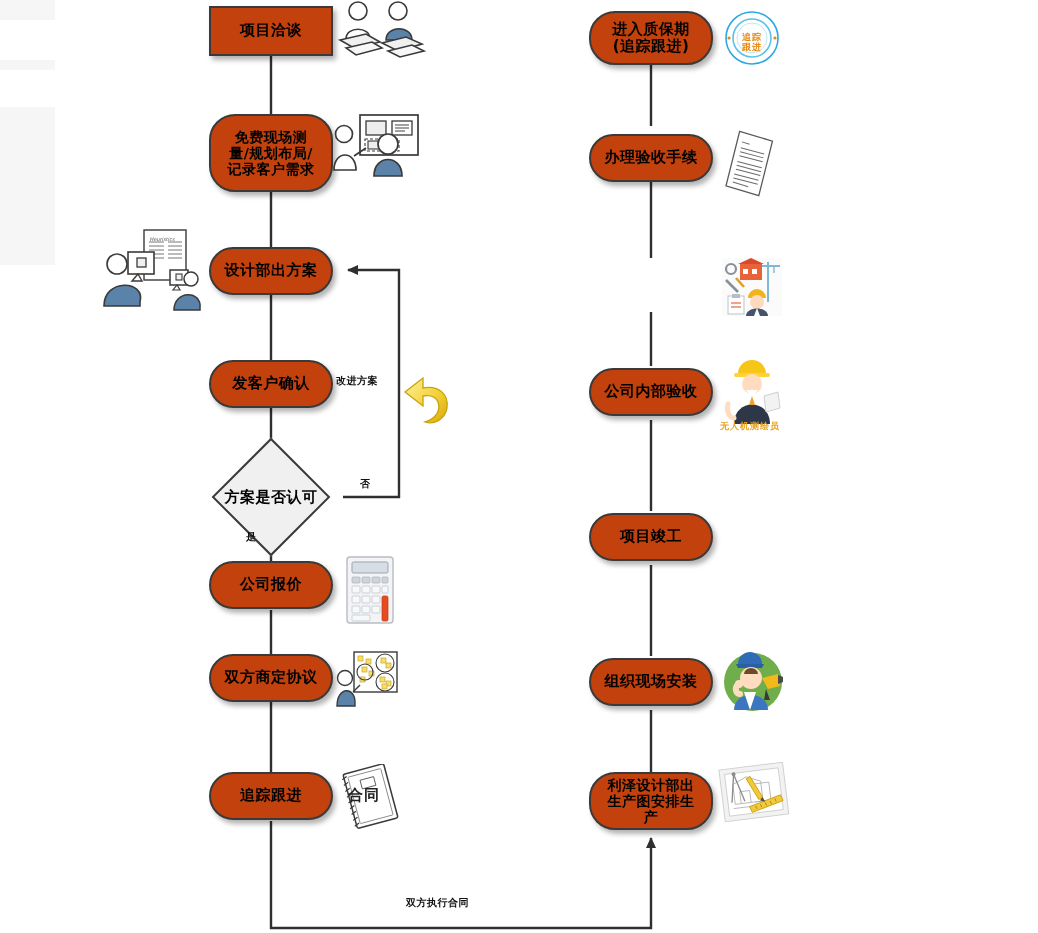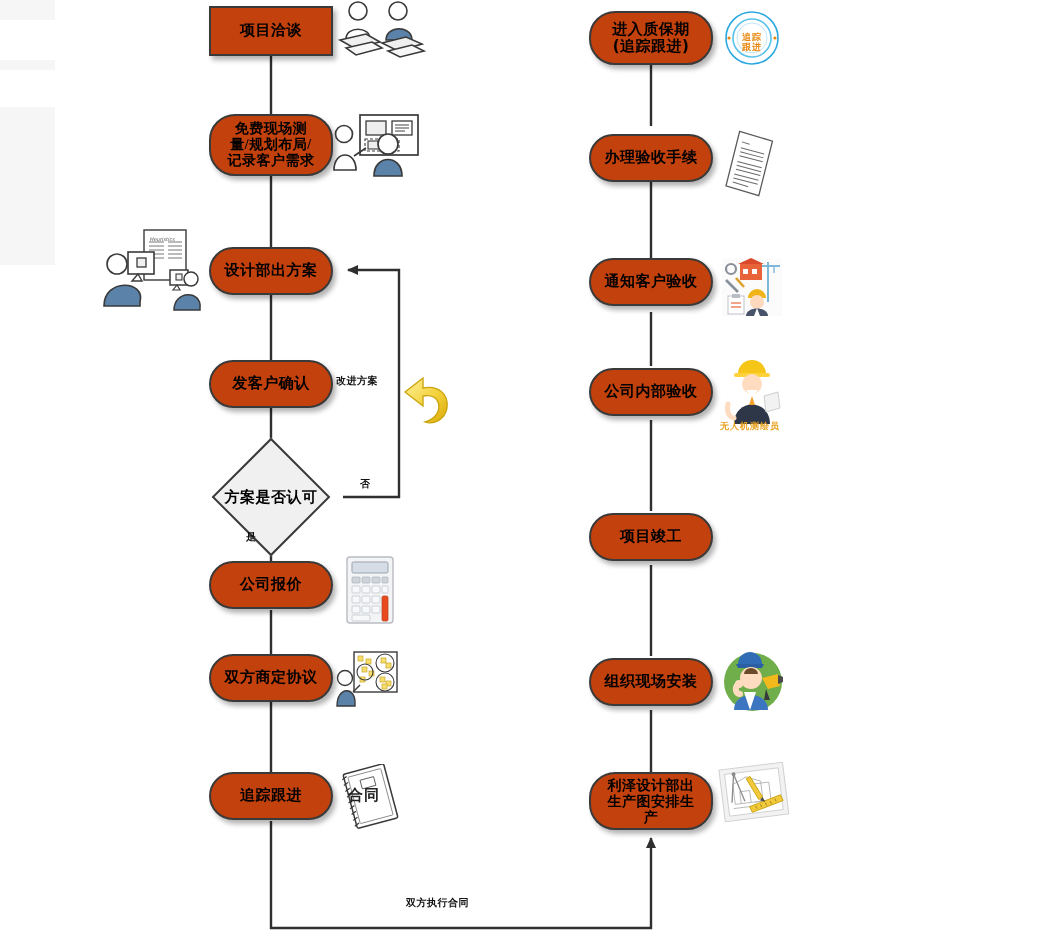--- a/index.html
+++ b/index.html
@@ -118,21 +118,21 @@
       <path d="M651,420 L651,511"></path>
       <path d="M651,565 L651,656"></path>
       <path d="M651,710 L651,773"></path>
     </g>
   </svg>
 
   <div class="node rect" style="left:209px;top:6px;width:124px;height:50px;">
     <span>项目洽谈</span>
   </div>
 
-  <div class="node rounded" style="left:209px;top:114px;width:124px;height:62px;font-size:14px;font-family:Liberation Serif, serif;">
+  <div class="node rounded" style="left:209px;top:114px;width:124px;height:78px;font-size:14px;">
     <span>免费现场测
 量/规划布局/
 记录客户需求</span>
   </div>
 
   <div class="node rounded" style="left:209px;top:247px;width:124px;height:48px;">
     <span>设计部出方案</span>
   </div>
 
   <div class="node rounded" style="left:209px;top:360px;width:124px;height:48px;">
@@ -158,23 +158,20 @@
 
   <div class="node rounded" style="left:589px;top:134px;width:124px;height:48px;">
     <span>办理验收手续</span>
   </div>
 
   <div class="node rounded" style="left:589px;top:11px;width:124px;height:54px;">
     <span>进入质保期
 (追踪跟进)</span>
   </div>
 
-  <div class="node rounded" style="left:589px;top:258px;width:124px;height:48px;">
-    <span>通知客户验收</span>
-  </div>
 
   <div class="node rounded" style="left:589px;top:368px;width:124px;height:48px;">
     <span>公司内部验收</span>
   </div>
 
   <div class="node rounded" style="left:589px;top:658px;width:124px;height:48px;">
     <span>组织现场安装</span>
   </div>
 
   <div class="node rounded" style="left:589px;top:513px;width:124px;height:48px;">

